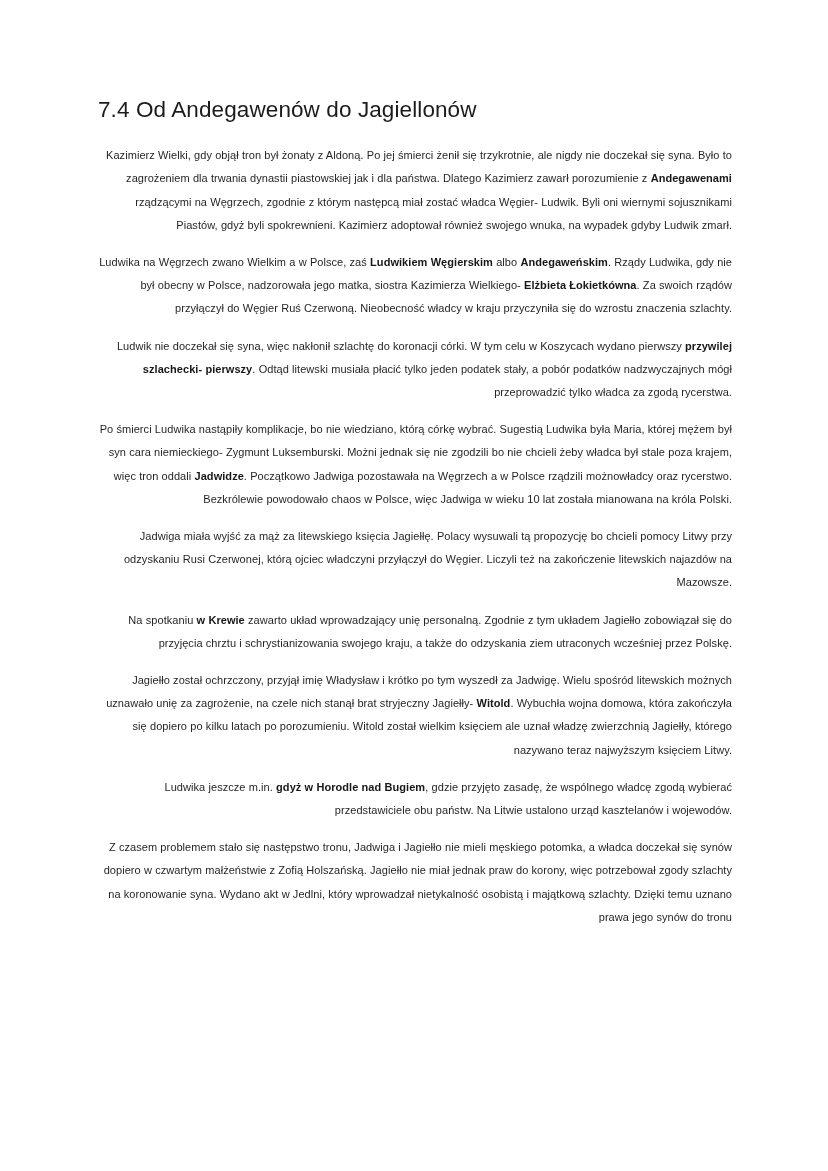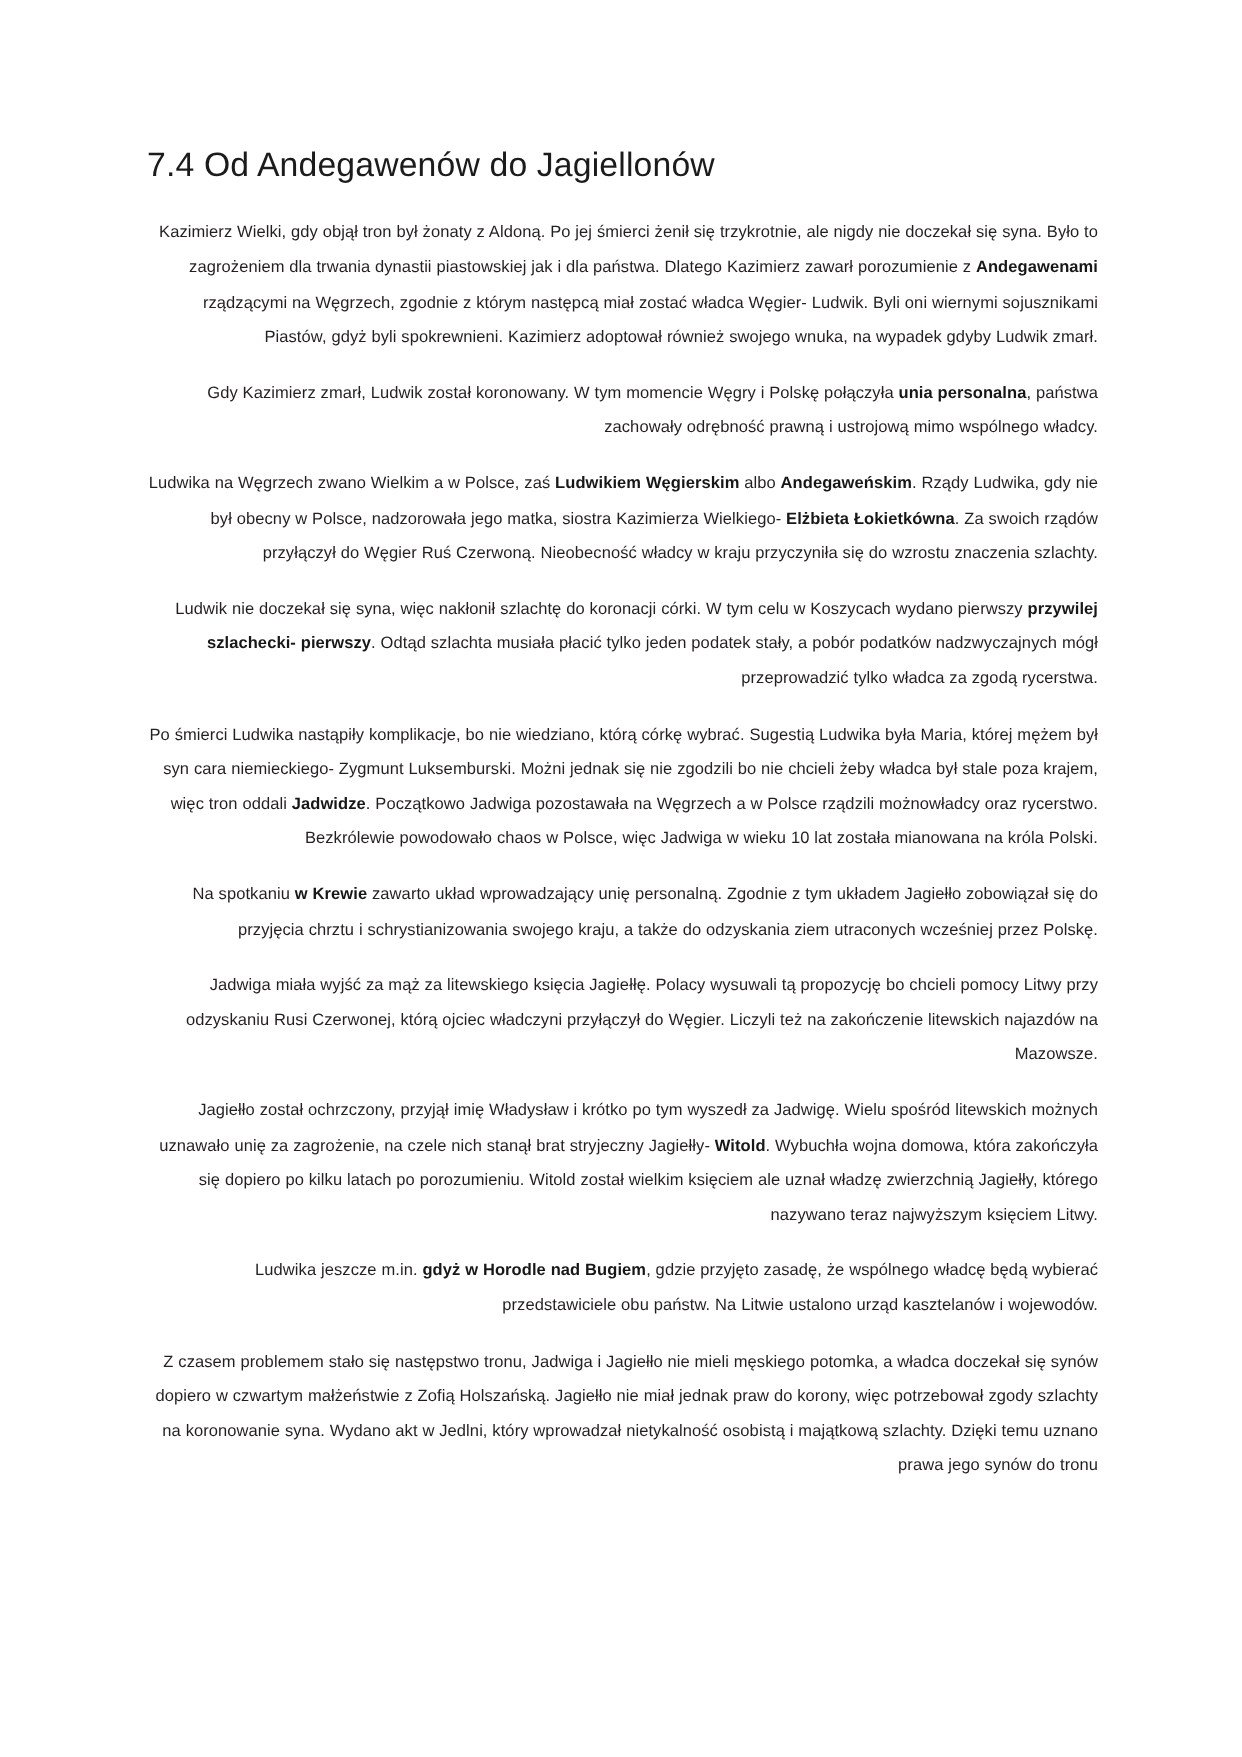--- a/index.html
+++ b/index.html
@@ -51,23 +51,22 @@
     color: #171717;
   }
 </style>
 </head>
 <body>
 
 <div class="page">
   <h1 class="doc-title">7.4 Od Andegawenów do Jagiellonów</h1>
   <div class="body-copy">
       <p class="para"><span>Kazimierz Wielki, gdy objął tron był żonaty z Aldoną. Po jej śmierci żenił się trzykrotnie, ale nigdy nie doczekał się syna. Było to zagrożeniem dla trwania dynastii piastowskiej jak i dla państwa. Dlatego Kazimierz zawarł porozumienie z </span><b>Andegawenami</b><span> rządzącymi na Węgrzech, zgodnie z którym następcą miał zostać władca Węgier- Ludwik. Byli oni wiernymi sojusznikami Piastów, gdyż byli spokrewnieni. Kazimierz adoptował również swojego wnuka, na wypadek gdyby Ludwik zmarł.</span></p>
-      <p class="para"><span>Gdy Kazimierz zmarł, Ludwik został koronowany. W tym momencie Węgry i Polskę połączyła </span><b>unia personalna</b><span>, państwa zachowały odrębność prawną i ustrojową mimo wspólnego władcy.</span></p>
       <p class="para"><span>Ludwika na Węgrzech zwano Wielkim a w Polsce, zaś </span><b>Ludwikiem Węgierskim</b><span> albo </span><b>Andegaweńskim</b><span>. Rządy Ludwika, gdy nie był obecny w Polsce, nadzorowała jego matka, siostra Kazimierza Wielkiego- </span><b>Elżbieta Łokietkówna</b><span>. Za swoich rządów przyłączył do Węgier Ruś Czerwoną. Nieobecność władcy w kraju przyczyniła się do wzrostu znaczenia szlachty.</span></p>
-      <p class="para"><span>Ludwik nie doczekał się syna, więc nakłonił szlachtę do koronacji córki. W tym celu w Koszycach wydano pierwszy </span><b>przywilej szlachecki- pierwszy</b><span>. Odtąd szlachta musiała płacić tylko jeden podatek stały, a pobór podatków nadzwyczajnych mógł przeprowadzić tylko władca za zgodą rycerstwa.</span></p>
+      <p class="para"><span>Ludwik nie doczekał się syna, więc nakłonił szlachtę do koronacji córki. W tym celu w Koszycach wydano pierwszy </span><b>przywilej szlachecki- pierwszy</b><span>. Odtąd litewski musiała płacić tylko jeden podatek stały, a pobór podatków nadzwyczajnych mógł przeprowadzić tylko władca za zgodą rycerstwa.</span></p>
       <p class="para"><span>Po śmierci Ludwika nastąpiły komplikacje, bo nie wiedziano, którą córkę wybrać. Sugestią Ludwika była Maria, której mężem był syn cara niemieckiego- Zygmunt Luksemburski. Możni jednak się nie zgodzili bo nie chcieli żeby władca był stale poza krajem, więc tron oddali </span><b>Jadwidze</b><span>. Początkowo Jadwiga pozostawała na Węgrzech a w Polsce rządzili możnowładcy oraz rycerstwo. Bezkrólewie powodowało chaos w Polsce, więc Jadwiga w wieku 10 lat została mianowana na króla Polski.</span></p>
+      <p class="para"><span>Jadwiga miała wyjść za mąż za litewskiego księcia Jagiełłę. Polacy wysuwali tą propozycję bo chcieli pomocy Litwy przy odzyskaniu Rusi Czerwonej, którą ojciec władczyni przyłączył do Węgier. Liczyli też na zakończenie litewskich najazdów na Mazowsze.</span></p>
       <p class="para"><span>Na spotkaniu </span><b>w Krewie</b><span> zawarto układ wprowadzający unię personalną. Zgodnie z tym układem Jagiełło zobowiązał się do przyjęcia chrztu i schrystianizowania swojego kraju, a także do odzyskania ziem utraconych wcześniej przez Polskę.</span></p>
-      <p class="para"><span>Jadwiga miała wyjść za mąż za litewskiego księcia Jagiełłę. Polacy wysuwali tą propozycję bo chcieli pomocy Litwy przy odzyskaniu Rusi Czerwonej, którą ojciec władczyni przyłączył do Węgier. Liczyli też na zakończenie litewskich najazdów na Mazowsze.</span></p>
       <p class="para"><span>Jagiełło został ochrzczony, przyjął imię Władysław i krótko po tym wyszedł za Jadwigę. Wielu spośród litewskich możnych uznawało unię za zagrożenie, na czele nich stanął brat stryjeczny Jagiełły- </span><b>Witold</b><span>. Wybuchła wojna domowa, która zakończyła się dopiero po kilku latach po porozumieniu. Witold został wielkim księciem ale uznał władzę zwierzchnią Jagiełły, którego nazywano teraz najwyższym księciem Litwy.</span></p>
-      <p class="para"><span>Ludwika jeszcze m.in. </span><b>gdyż w Horodle nad Bugiem</b><span>, gdzie przyjęto zasadę, że wspólnego władcę będą wybierać przedstawiciele obu państw. Na Litwie ustalono urząd kasztelanów i wojewodów.</span></p>
+      <p class="para"><span>Ludwika jeszcze m.in. </span><b>gdyż w Horodle nad Bugiem</b><span>, gdzie przyjęto zasadę, że wspólnego władcę zgodą wybierać przedstawiciele obu państw. Na Litwie ustalono urząd kasztelanów i wojewodów.</span></p>
       <p class="para"><span>Z czasem problemem stało się następstwo tronu, Jadwiga i Jagiełło nie mieli męskiego potomka, a władca doczekał się synów dopiero w czwartym małżeństwie z Zofią Holszańską. Jagiełło nie miał jednak praw do korony, więc potrzebował zgody szlachty na koronowanie syna.  Wydano akt w Jedlni, który wprowadzał nietykalność osobistą i majątkową szlachty. Dzięki temu uznano prawa jego synów do tronu</span></p>
     </div>
 </div>
 
 </body></html>

